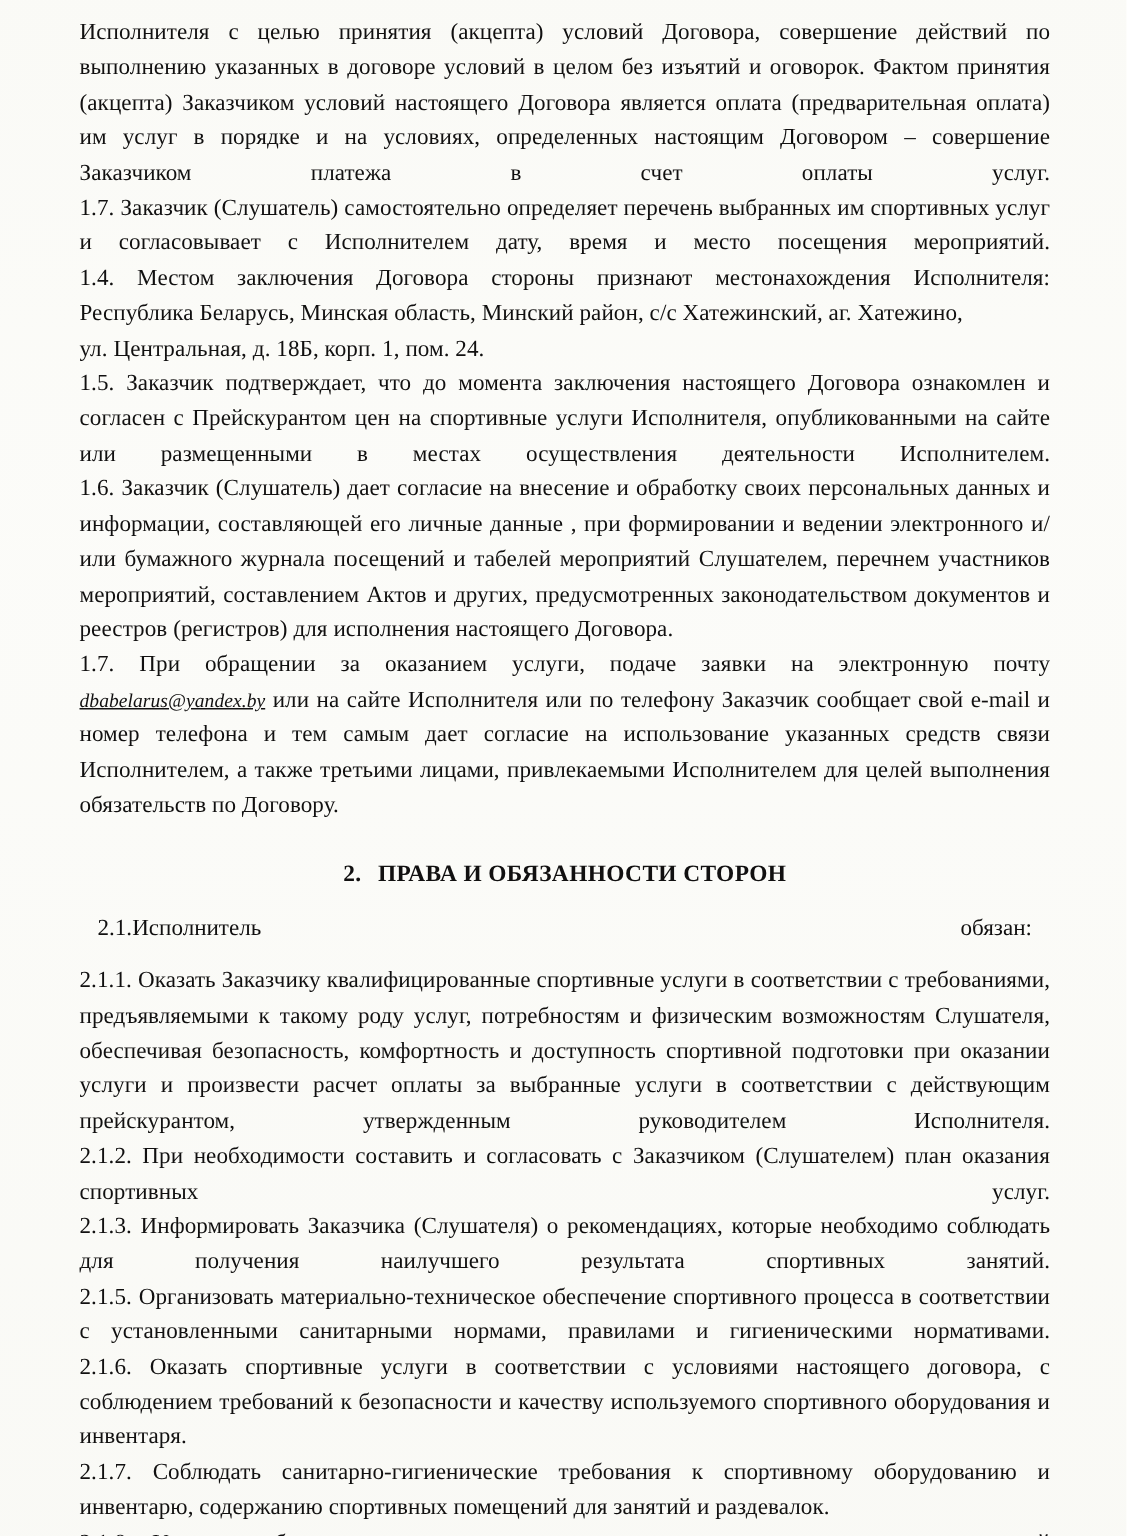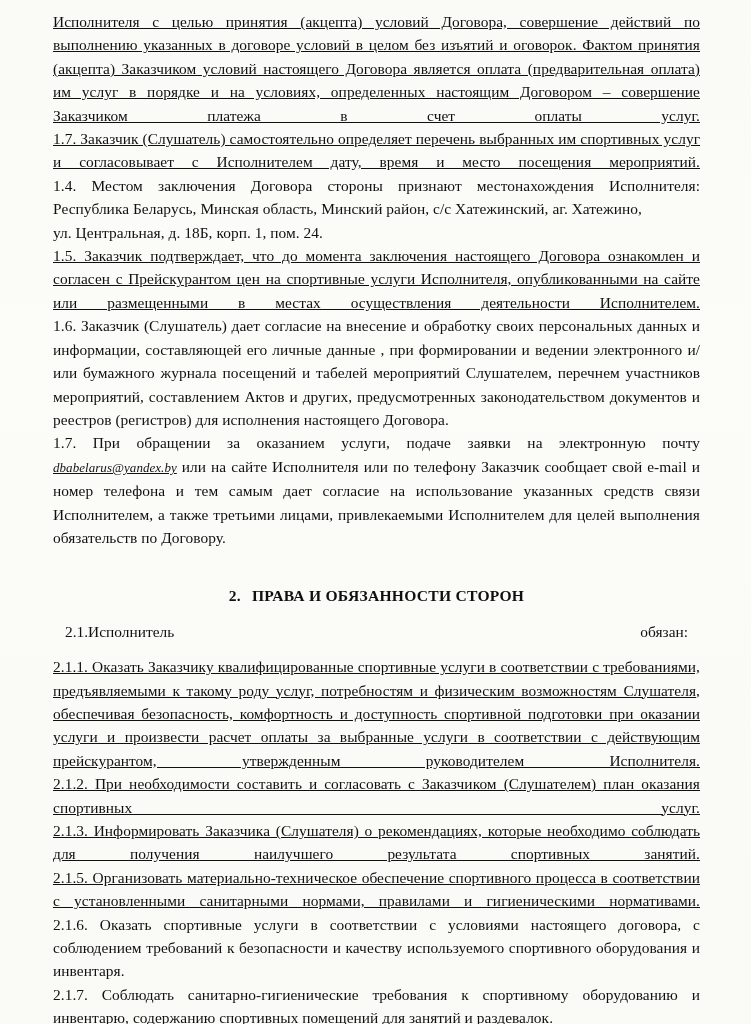--- a/index.html
+++ b/index.html
@@ -40,24 +40,23 @@
     font-size: 15.4px;
     line-height: 23.4px;
     text-align: justify;
     text-justify: inter-word;
     letter-spacing: 0.05px;
   }
   
   p.stretch {
     text-align: justify;
     text-align-last: justify;
-    text-decoration: underline;
   }
   .heading {
-    margin: 12px;
+    margin: 0;
     font-size: 15.6px;
     line-height: 23.4px;
     font-weight: bold;
     text-align: center;
     letter-spacing: 0.25px;
   }
   .heading .num {
     margin-right: 11px;
   }
   .spacer {

